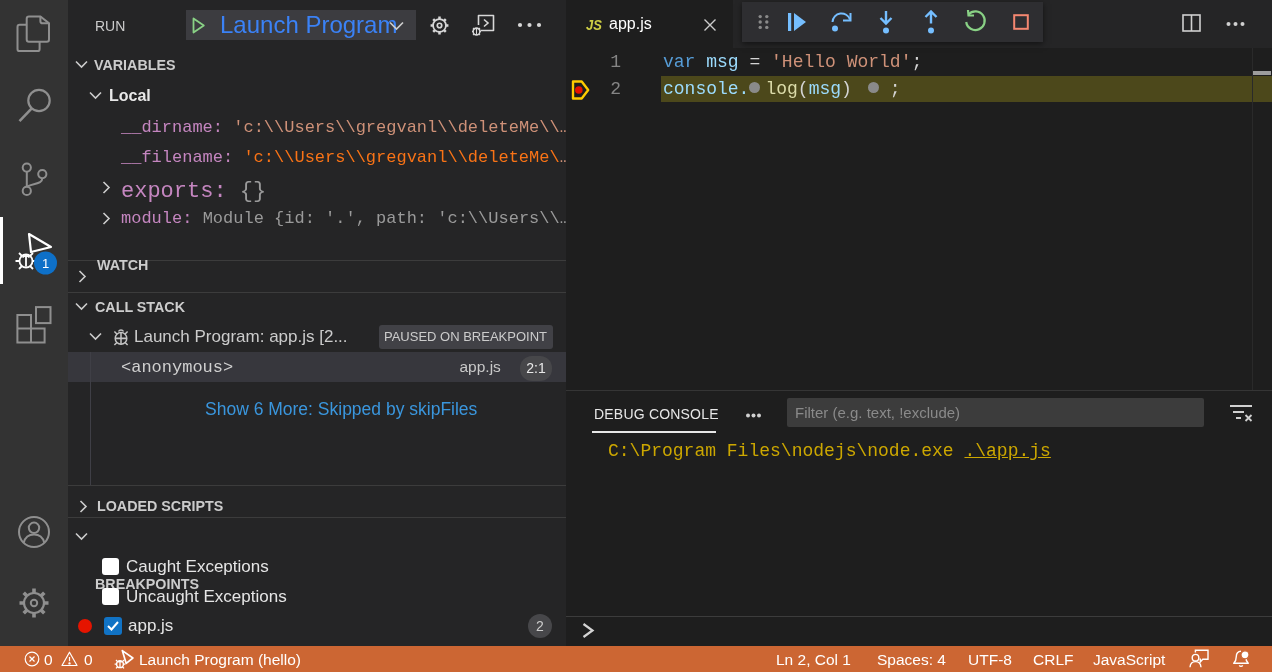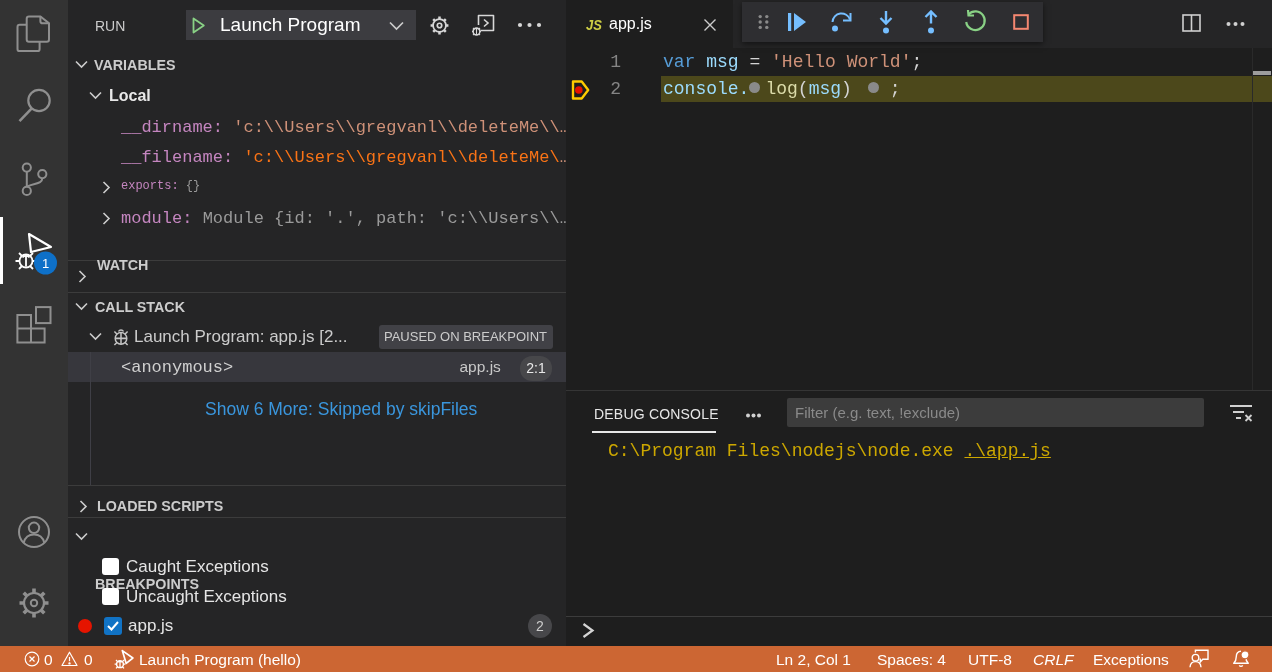--- a/index.html
+++ b/index.html
@@ -14,40 +14,40 @@
 <body>
 <div id="app">
 
 <div class="abs" style="left:68px;top:0;width:498px;height:646px;background:#252526;"></div>
 
 <div class="abs" style="left:95px;top:18px;font-size:14px;color:#cccccc;">RUN</div>
 <div class="abs" style="left:186px;top:10px;width:230px;height:30px;background:#3c3c40;"></div>
 <svg class="abs" style="left:192px;top:17px;" width="14" height="17" viewBox="0 0 14 17">
       <path d="M1.5 1.5 L11.8 8.5 L1.5 15.5 Z" fill="none" stroke="#89d185" stroke-width="1.8" stroke-linejoin="round"></path>
     </svg>
-<div class="abs" style="left:220px;top:10px;height:40px;line-height:30px;font-size:19px;color:#ffffff;">Launch Program</div>
+<div class="abs" style="left:220px;top:10px;height:40px;line-height:30px;font-size:24px;color:#3b82f6;">Launch Program</div>
 <svg class="abs" style="left:389px;top:21px;" width="15" height="10" viewBox="0 0 15 10">
       <path d="M1 1.5 L7.5 8 L14 1.5" fill="none" stroke="#cccccc" stroke-width="1.7"></path>
     </svg>
 
 <svg class="abs" style="left:75px;top:60px;" width="13" height="9" viewBox="0 0 13 9">
       <path d="M1 1.5 L6.5 7 L12 1.5" fill="none" stroke="#cccccc" stroke-width="1.6"></path>
     </svg>
 <div class="abs hdr" style="left:94px;top:57px;">VARIABLES</div>
 <svg class="abs" style="left:89px;top:91px;" width="13" height="9" viewBox="0 0 13 9">
       <path d="M1 1.5 L6.5 7 L12 1.5" fill="none" stroke="#cccccc" stroke-width="1.6"></path>
     </svg>
 <div class="abs" style="left:109px;top:87px;font-size:16px;font-weight:bold;color:#e8e8e8;">Local</div>
 
 <div class="abs mono" style="left:121px;top:118px;font-size:17px;white-space:pre;font-family:Liberation Mono, monospace;"><span style="color:#c586c0">__dirname:</span> <span style="color:#ce9178">'c:\\Users\\gregvanl\\deleteMe\\</span><span style="color:#ce9178">…</span></div>
 <div class="abs mono" style="left:121px;top:148px;font-size:17px;white-space:pre;"><span style="color:#c586c0">__filename:</span> <span style="color:#f97316">'c:\\Users\\gregvanl\\deleteMe\</span><span style="color:#ce9178">…</span></div>
 <svg class="abs" style="left:102px;top:181px;" width="9" height="13" viewBox="0 0 9 13">
       <path d="M1.5 1 L7 6.5 L1.5 12" fill="none" stroke="#cccccc" stroke-width="1.6"></path>
     </svg>
-<div class="abs mono" style="left:121px;top:179px;font-size:12px;white-space:pre;"><span style="color:#c586c0">exports:</span> <span style="color:#9a9a9a">{}</span></div>
+<div class="abs mono" style="left:121px;top:179px;font-size:22px;white-space:pre;"><span style="color:#c586c0">exports:</span> <span style="color:#9a9a9a">{}</span></div>
 <svg class="abs" style="left:102px;top:212px;" width="9" height="13" viewBox="0 0 9 13">
       <path d="M1.5 1 L7 6.5 L1.5 12" fill="none" stroke="#cccccc" stroke-width="1.6"></path>
     </svg>
 <div class="abs mono" style="left:121px;top:209px;font-size:17px;white-space:pre;"><span style="color:#c586c0">module:</span> <span style="color:#9a9a9a">Module {id: '.', path: 'c:\\Users\\…</span></div>
 
 <div class="sep" style="top:260px;"></div>
 <svg class="abs" style="left:78px;top:270px;" width="9" height="13" viewBox="0 0 9 13">
       <path d="M1.5 1 L7 6.5 L1.5 12" fill="none" stroke="#cccccc" stroke-width="1.6"></path>
     </svg>
 <div class="abs hdr" style="left:97px;top:257px;">WATCH</div>
@@ -254,22 +254,22 @@
 <svg class="abs" style="left:113px;top:649px;" width="22" height="21" viewBox="0 0 22 21" fill="none" stroke="#ffffff">
   <path d="M9.3 1.6 L19.9 9 L13.2 14.4 Z" stroke-width="1.7" stroke-linejoin="round"></path>
   <circle cx="7" cy="15.2" r="3.4" stroke-width="1.5"></circle>
   <path d="M7 11.8 V18.6 M4.6 12.6 L3 11 M9.4 12.6 L11 11 M3.4 15.2 H1.6 M10.6 15.2 H12.4 M4.6 17.8 L3 19.4 M9.4 17.8 L11 19.4 M5.2 13.2 a2.6 2.6 0 0 1 3.6 0" stroke-width="1.3"></path>
 </svg>
 <div class="abs" style="left:139px;top:651px;font-size:15.5px;color:#ffffff;">Launch Program (hello)</div>
 
 <div class="abs" style="left:776px;top:651px;font-size:15.5px;color:#ffffff;">Ln 2, Col 1</div>
 <div class="abs" style="left:877px;top:651px;font-size:15.5px;color:#ffffff;">Spaces: 4</div>
 <div class="abs" style="left:968px;top:651px;font-size:15.5px;color:#ffffff;">UTF-8</div>
-<div class="abs" style="left:1033px;top:651px;font-size:15.5px;color:#ffffff;font-style:italic;">CRLF</div>
-<div class="abs" style="left:1093px;top:651px;font-size:15.5px;color:#ffffff;">Exceptions</div>
+<div class="abs" style="left:1033px;top:651px;font-size:15.5px;color:#ffffff;">CRLF</div>
+<div class="abs" style="left:1093px;top:651px;font-size:15.5px;color:#ffffff;">JavaScript</div>
 <svg class="abs" style="left:1189px;top:649px;" width="20" height="19" viewBox="0 0 20 19" fill="none" stroke="#ffffff" stroke-width="1.4">
   <path d="M6.4 3.5 V1.2 H19 V10.2 H13.8 L11.3 12.9 V10.2 H10.5"></path>
   <circle cx="6.5" cy="8.7" r="3.3"></circle>
   <path d="M1 18.3 C1.3 14.3 3.2 12.6 6.5 12.6 C9.8 12.6 11.7 14.3 12 18.3"></path>
 </svg>
 <svg class="abs" style="left:1231px;top:649px;" width="21" height="20" viewBox="0 0 21 20" fill="none" stroke="#ffffff" stroke-width="1.4">
   <path d="M10 2.2 C6.9 2.2 5.3 4.5 5.3 7.4 C5.3 11.7 3.7 13.2 2.7 14.2 H17.3 C16.3 13.2 14.7 11.7 14.7 7.4 C14.7 6.9 14.6 6.4 14.5 6" stroke-linejoin="round"></path>
   <path d="M8.3 16.4 a2 2 0 0 0 3.4 0"></path>
   <circle cx="14" cy="5.8" r="4" fill="#ffffff" stroke="#cc6633" stroke-width="1.2"></circle>
 </svg>

